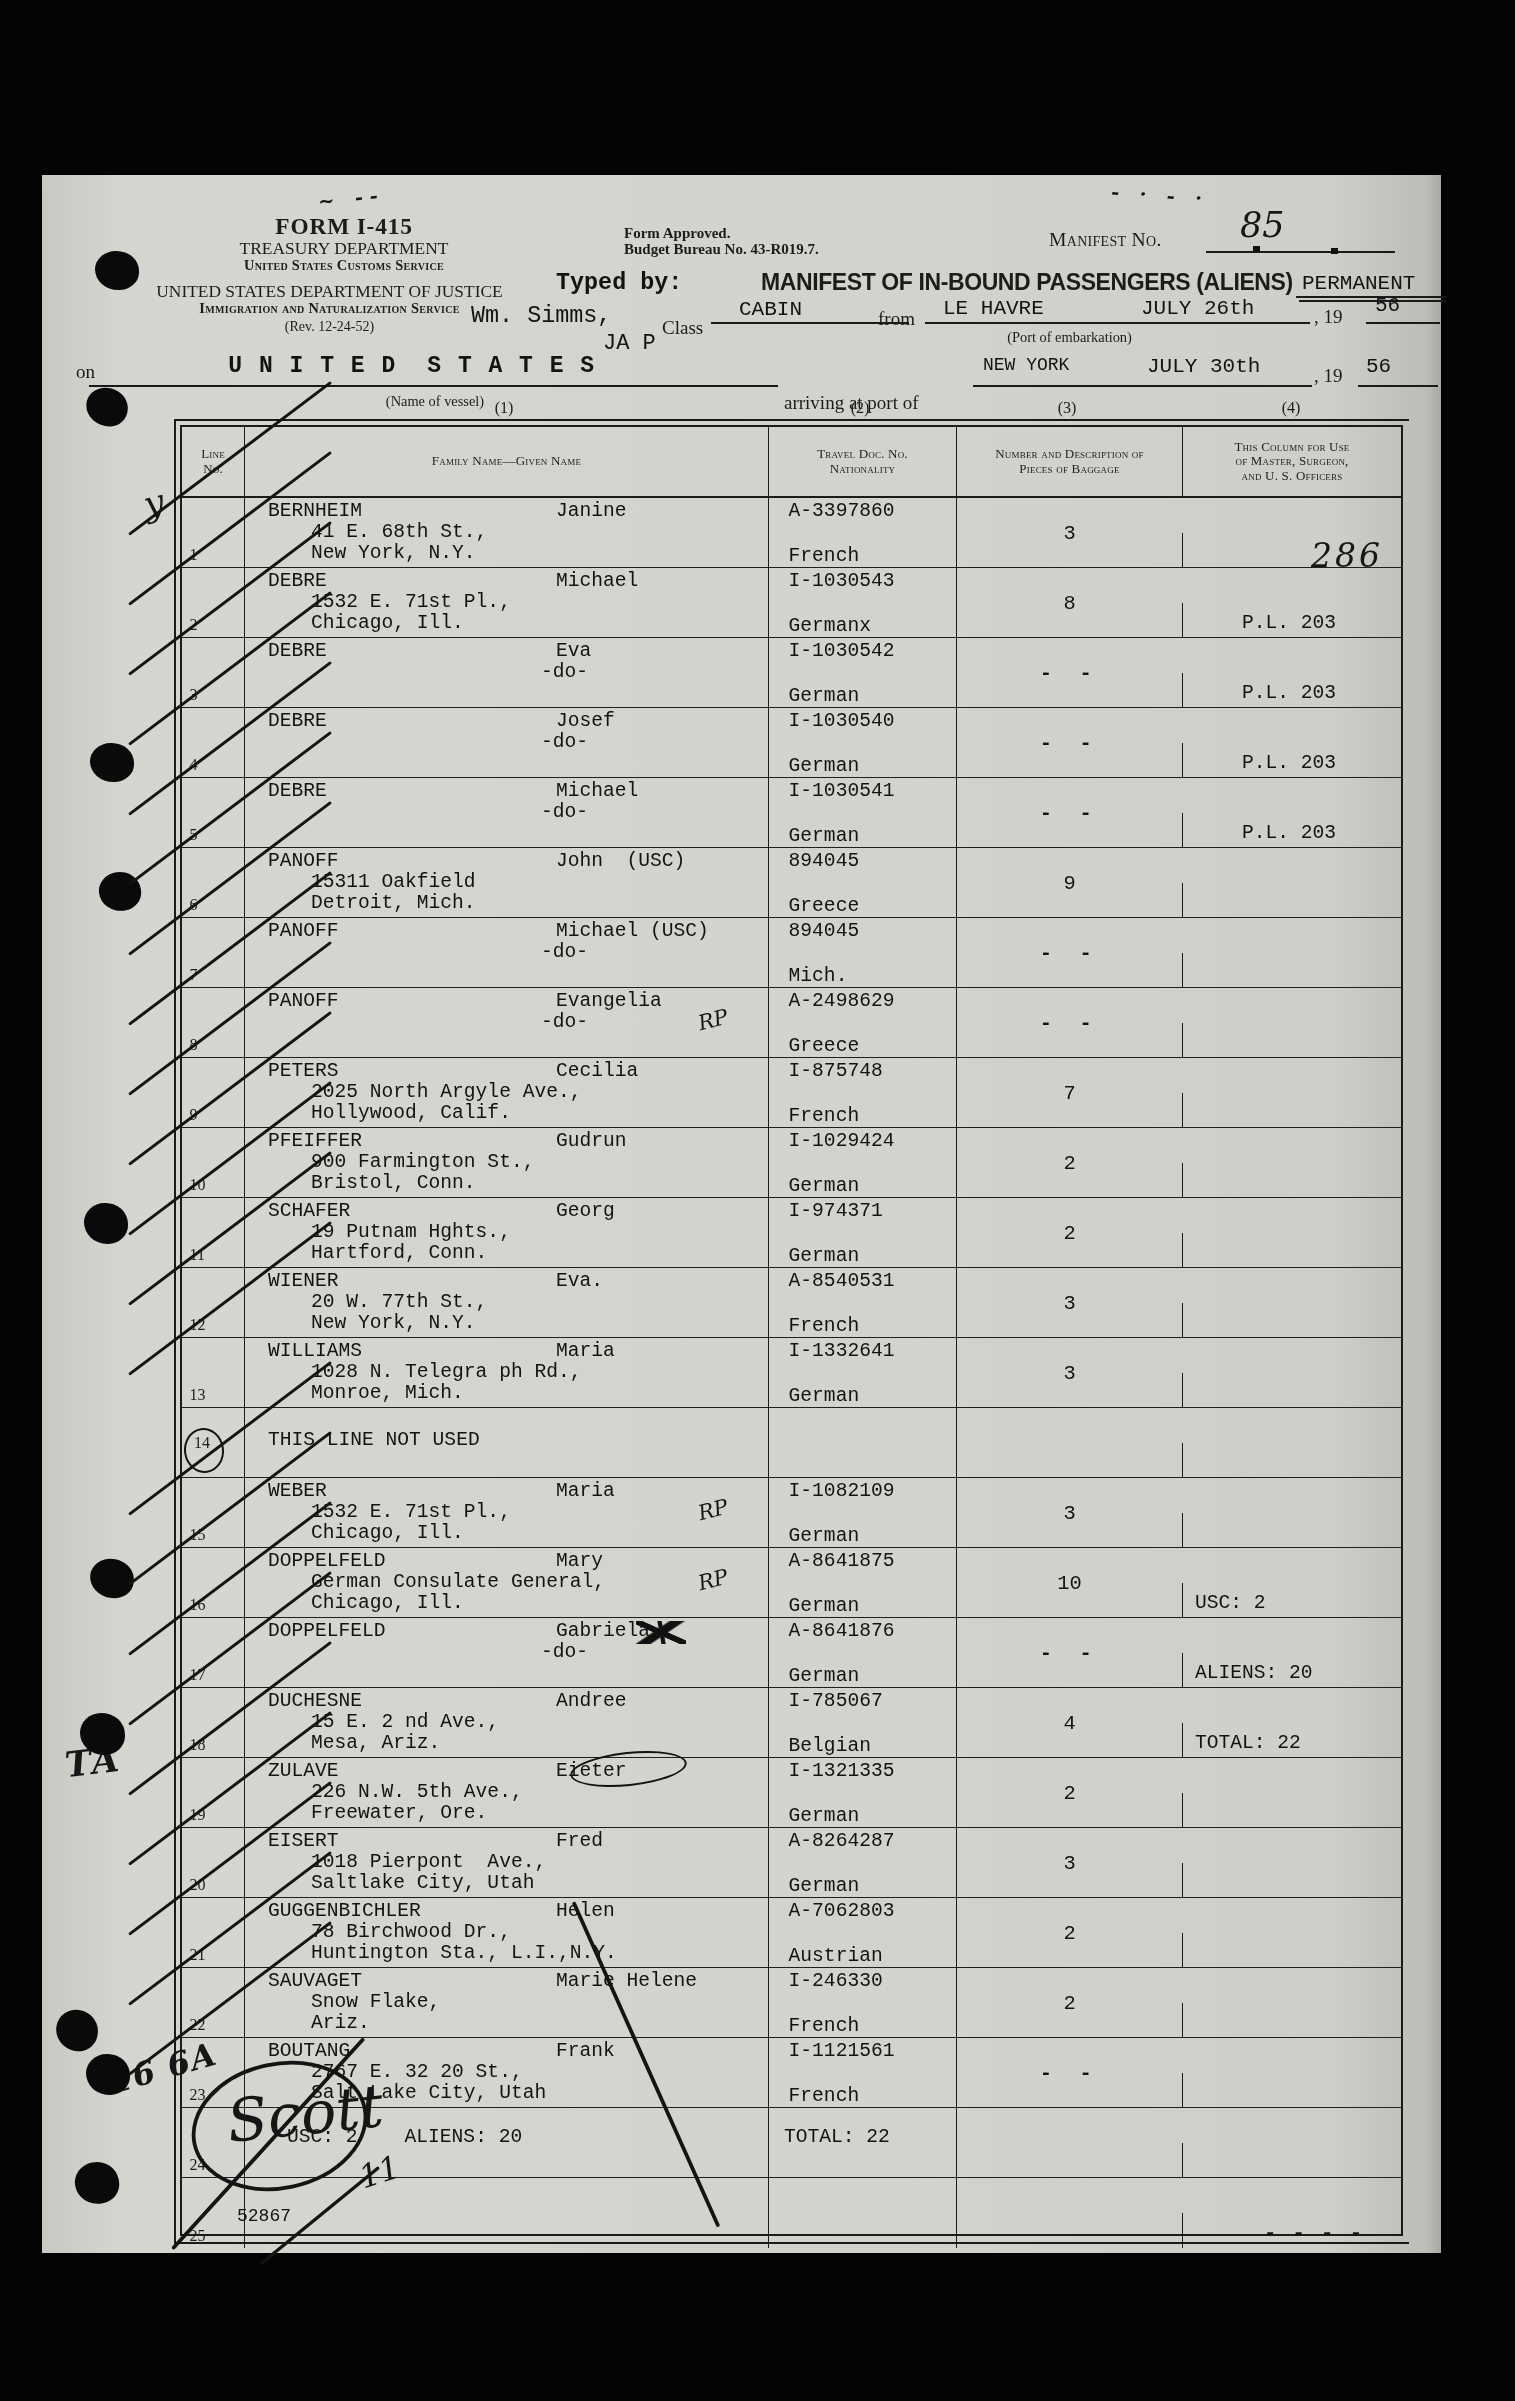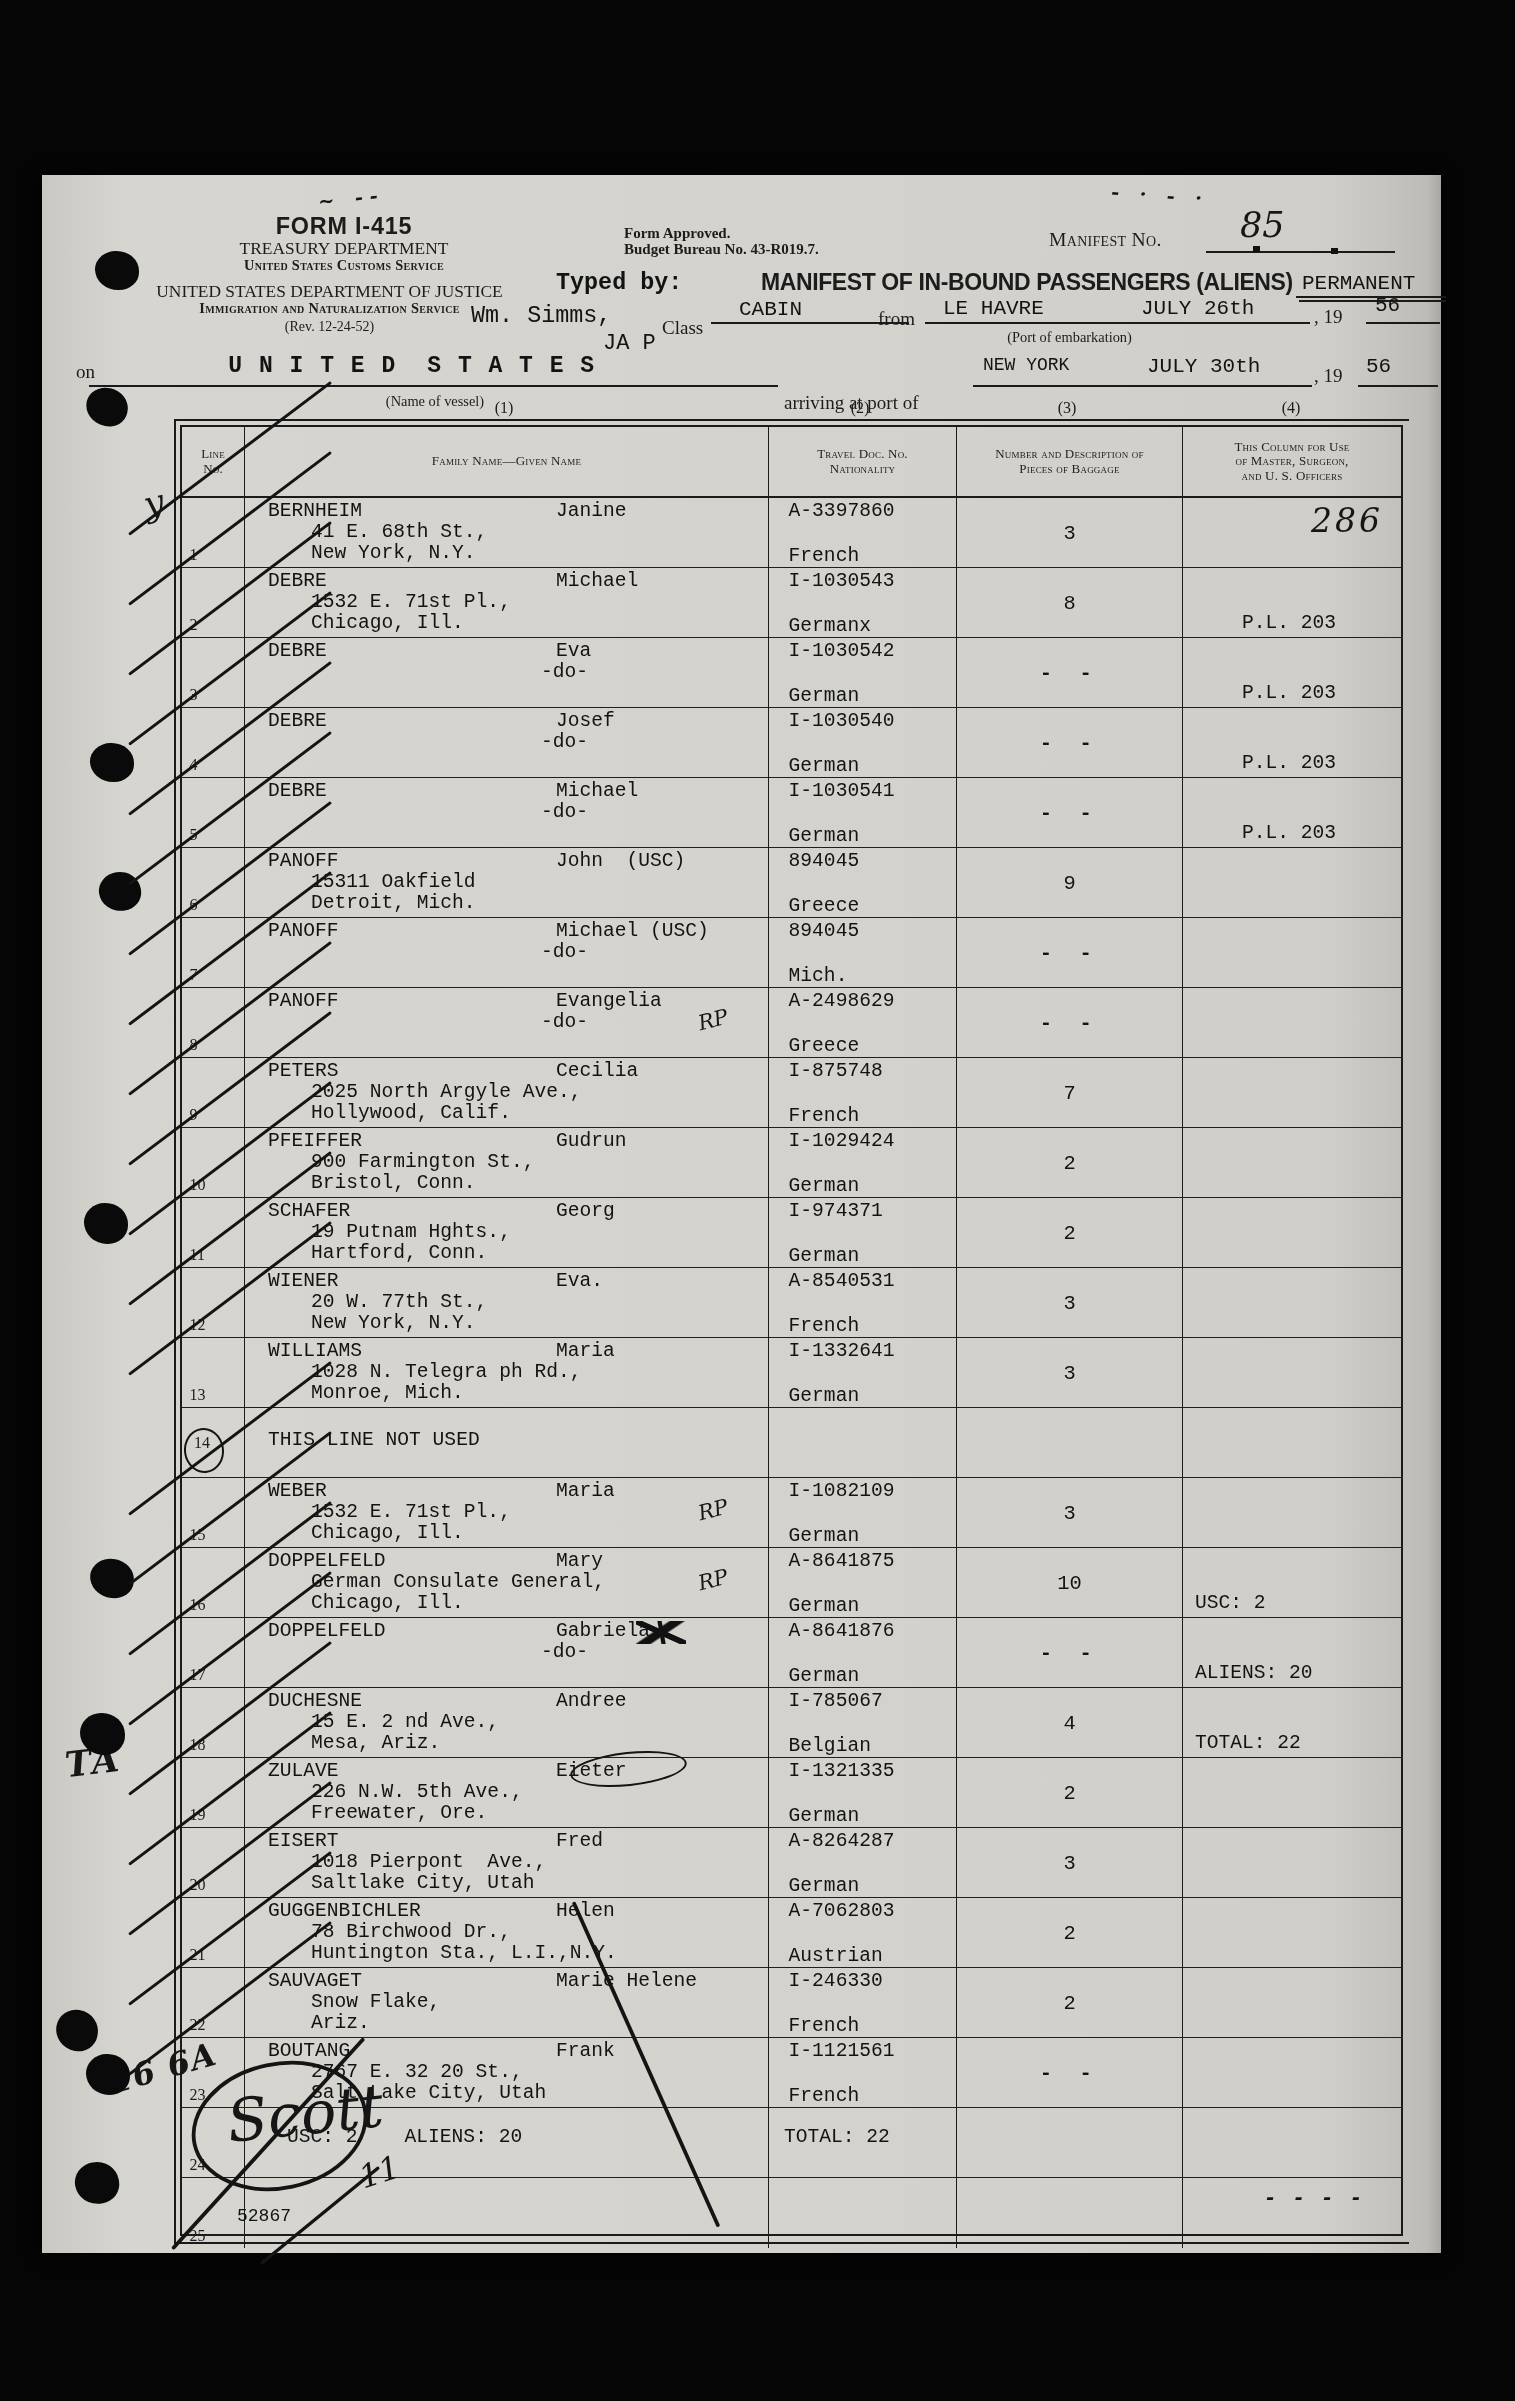--- a/index.html
+++ b/index.html
@@ -26,21 +26,21 @@
          display:flex;flex-direction:column;justify-content:center;color:#222;}
   .bl{border-left:1.8px solid #1b1b1b;}
   .rows{position:relative;}
   .t-row{position:relative;display:flex;height:70px;box-sizing:border-box;
          border-bottom:1.8px solid #1f1f1f;}
   .t-row:last-child{border-bottom:none;}
   .c-line{position:relative;width:62px;box-sizing:border-box;}
   .c-name{position:relative;width:524px;box-sizing:border-box;border-left:1.8px solid #1b1b1b;}
   .c-doc{position:relative;width:188px;box-sizing:border-box;border-left:1.8px solid #1b1b1b;}
   .c-bag{position:relative;width:226px;box-sizing:border-box;border-left:1.8px solid #1b1b1b;}
-  .c-off{position:relative;flex:1;box-sizing:border-box;border-left:1.8px solid #1b1b1b;}
+  .c-off{position:relative;flex:1;box-sizing:border-box;border-left:1.8px solid #1b1b1b;margin-top:35px;}
   .ln{position:absolute;left:7.6px;bottom:3px;font-size:16px;color:#1d1d1d;}
   .slash{position:absolute;left:-53px;top:35px;width:253px;height:3px;background:#141414;
          border-radius:2.3px;transform:rotate(-37deg);transform-origin:left center;z-index:6;}
   .num-circle{position:absolute;left:1.5px;top:19.6px;width:36px;height:41px;border:2.3px solid #141414;
               border-radius:50%;transform:rotate(-8deg);}
   .fam{position:absolute;left:23px;top:2.3px;font-size:19.6px;}
   .giv{position:absolute;left:311px;top:2.3px;font-size:19.6px;}
   .adr1{position:absolute;left:66px;top:23.4px;font-size:19.6px;}
   .adr2{position:absolute;left:66px;top:44px;font-size:19.6px;}
   .ditto{left:296px;}
@@ -65,21 +65,21 @@
   .colnum{position:absolute;width:68px;text-align:center;font-size:16px;top:224px;}
 </style>
 </head>
 <body>
 
 <div class="paper">
 
   <div class="abs hand dash-note" style="left:276px;top:12px;transform:rotate(-6deg);">~ --</div>
   <div class="abs hand dash-note" style="left:1069px;top:9px;transform:rotate(4deg);">- · - ·</div>
 
-  <div class="abs center bold" style="left:151px;top:38px;width:302px;font-size:23.4px;font-family:Liberation Sans, sans-serif;letter-spacing:0.8px;">FORM I-415</div>
+  <div class="abs center bold" style="left:151px;top:38px;width:302px;font-size:23.4px;font-family:Liberation Serif, serif;letter-spacing:0.8px;">FORM I-415</div>
   <div class="abs center serif" style="left:151px;top:63px;width:302px;font-size:17.4px;">TREASURY DEPARTMENT</div>
   <div class="abs center serif sc bold" style="left:151px;top:82px;width:302px;font-size:14.4px;">United States Customs Service</div>
   <div class="abs center serif" style="left:91px;top:106px;width:393px;font-size:17.4px;">UNITED STATES DEPARTMENT OF JUSTICE</div>
   <div class="abs center serif sc bold" style="left:91px;top:125px;width:393px;font-size:14.4px;">Immigration and Naturalization Service</div>
   <div class="abs center serif" style="left:91px;top:144px;width:393px;font-size:14px;">(Rev. 12-24-52)</div>
 
   <div class="abs serif bold" style="left:582px;top:50px;font-size:15px;">Form Approved.</div>
   <div class="abs serif bold" style="left:582px;top:66px;font-size:15px;">Budget Bureau No. 43-R019.7.</div>
 
   <div class="abs serif sc" style="left:1007px;top:54px;font-size:19.6px;">Manifest No.</div>

